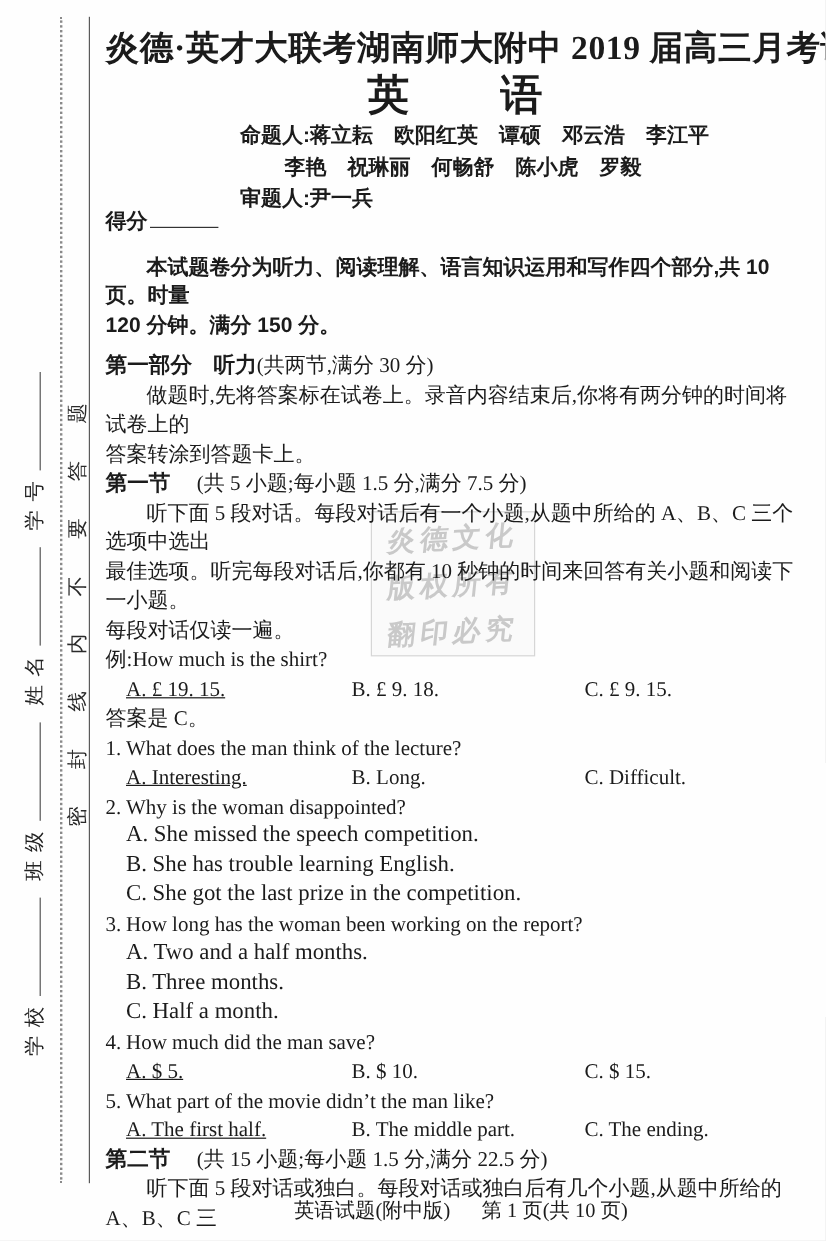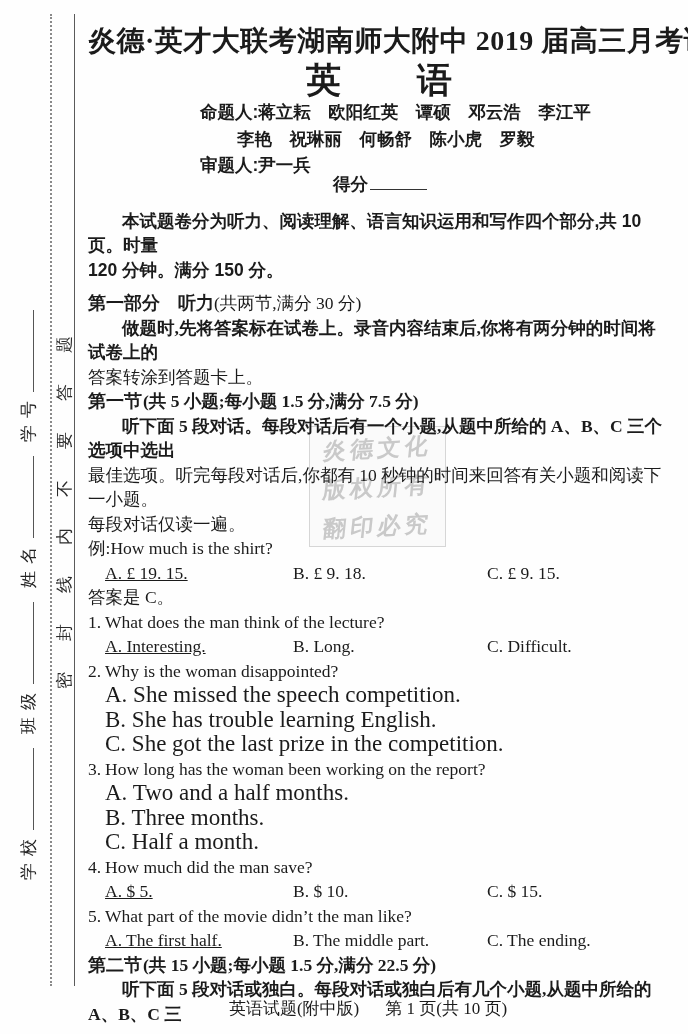--- a/index.html
+++ b/index.html
@@ -62,40 +62,40 @@
     text-align:center;
     font-family:"Liberation Sans","DejaVu Sans",sans-serif;
     font-size:35px; line-height:38px; font-weight:900; letter-spacing:2px;
   }
   .persons {
     margin-left:112px;
     font-family:"Liberation Sans","DejaVu Sans",sans-serif;
     font-size:17.5px; line-height:26.5px; font-weight:600;
   }
   .persons .names-2 { margin-left:37px; }
-  .score-row { margin-top:-5px; text-align:center; line-height:21px; }
+  .score-row { margin-top:-5px; text-align:left; line-height:21px; }
   .score-label { font-family:"Liberation Sans","DejaVu Sans",sans-serif; font-size:17.5px; font-weight:700; }
   .score-blank { display:inline-block; width:57px; height:15px; border-bottom:1.6px solid #333; margin-left:2px; }
 
   .line { display:block; font-size:17.5px; line-height:24.5px; }
-  .indent { text-indent:34px;font-weight:bold; }
+  .indent { text-indent:34px; }
   .zh-bold { font-family:"Liberation Sans","DejaVu Sans",sans-serif; font-weight:700; }
   .intro { margin-top:14px; }
   .part-head { margin-top:9px; font-size:17.5px; line-height:24.5px; }
   .part-head .hei { font-size:18px; }
-  .sec-note-gap { margin-left:1px;font-weight:bold; }
+  .sec-note-gap { margin-left:22px; }
 
   .qline { font-size:17.5px; line-height:24.5px; }
   .qnum { display:inline-block; width:17px; }
   .optrow { display:flex; padding-left:17px; font-size:17.5px; line-height:24.5px; }
   .optA { width:188px;text-decoration:underline; } .optB { width:194px; } .optC { flex:1; }
-  .optstack { padding-left:17px; font-size:23px; line-height:24.5px; }
+  .optstack { padding-left:17px; font-size:19px; line-height:24.5px; }
 
   .footer {
-    position:absolute; left:76px; top:999px; width:584px; z-index:1;
+    position:absolute; left:92px; top:999px; width:584px; z-index:1;
     text-align:center; font-size:17px; line-height:20px;
   }
   .footer-gap { display:inline-block; width:26px; }
 </style>
 </head>
 <body>
 
 <div class="page">
 
   <div class="side-labels">

